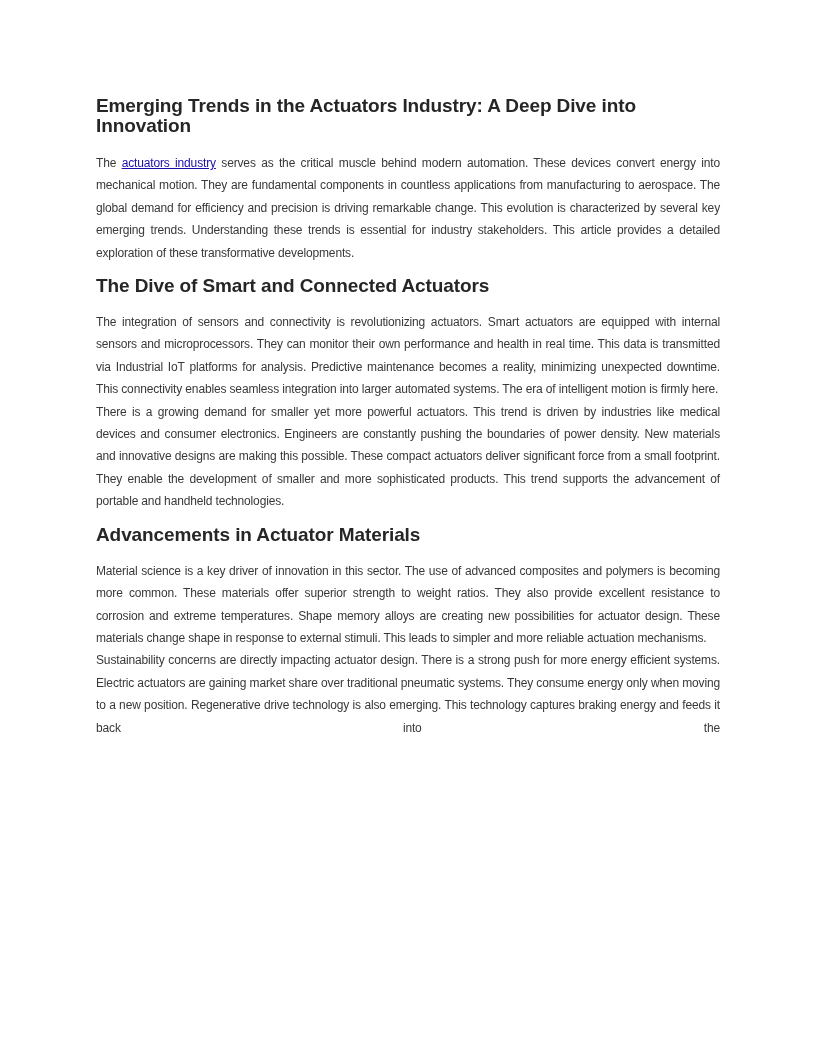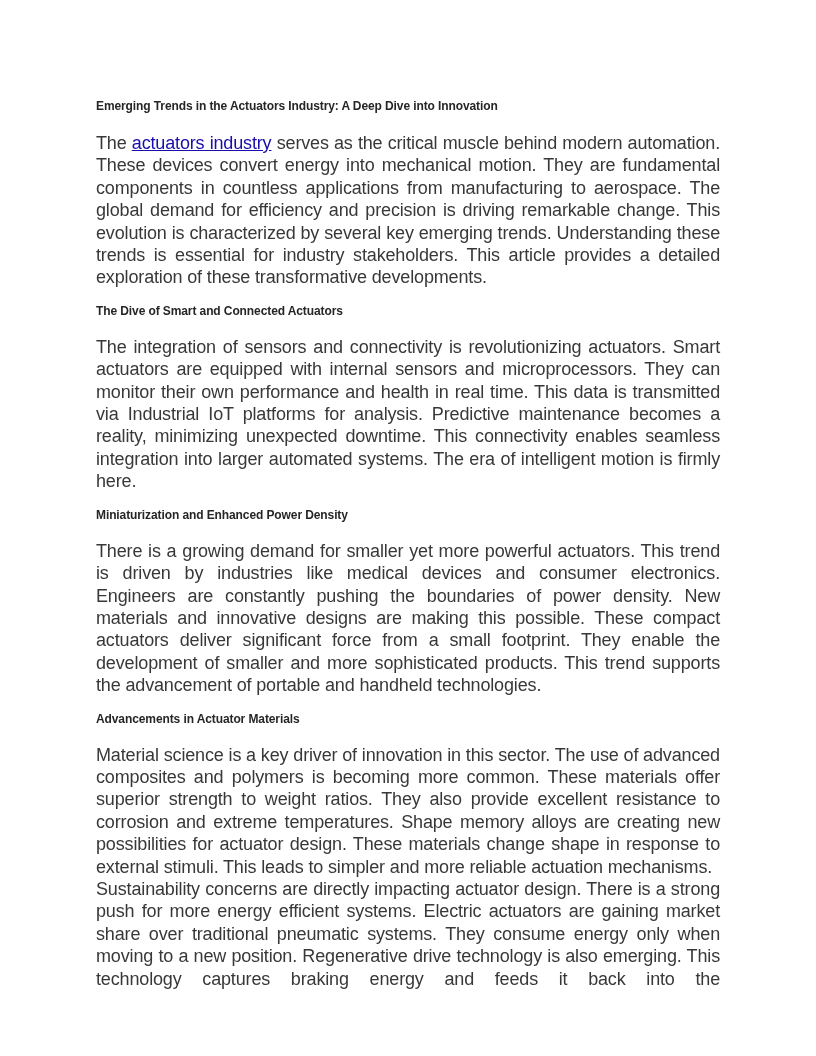--- a/index.html
+++ b/index.html
@@ -15,29 +15,29 @@
       font-family: "Liberation Sans", "DejaVu Sans", sans-serif;
       color: #333333;
     }
     .page {
       position: absolute;
       left: 96px;
       top: 96px;
       width: 624px;
     }
     h1, h2 {
-      font-size: 12px;
+      font-size: 19px;
       font-weight: bold;
       color: #262626;
       margin: 0;
       line-height: 20px;
       letter-spacing: -0.1px;
     }
     p {
-      font-size: 18px;
+      font-size: 12px;
       line-height: 22.4px;
       margin: 0;
       text-align: justify;
       color: #383838;
       letter-spacing: -0.15px;
     }
     a {
       color: #1a0dab;
       text-decoration: underline;
     }
@@ -48,20 +48,19 @@
 <body>
 
 <div class="page">
   <h1 class="title">Emerging Trends in the Actuators Industry: A Deep Dive into Innovation</h1>
 
   <p><span>The </span><a href="#">actuators industry</a><span> serves as the critical muscle behind modern automation. These devices convert energy into mechanical motion. They are fundamental components in countless applications from manufacturing to aerospace. The global demand for efficiency and precision is driving remarkable change. This evolution is characterized by several key emerging trends. Understanding these trends is essential for industry stakeholders. This article provides a detailed exploration of these transformative developments.</span></p>
 
   <h2 class="sec-heading">The Dive of Smart and Connected Actuators</h2>
   <p>The integration of sensors and connectivity is revolutionizing actuators. Smart actuators are equipped with internal sensors and microprocessors. They can monitor their own performance and health in real time. This data is transmitted via Industrial IoT platforms for analysis. Predictive maintenance becomes a reality, minimizing unexpected downtime. This connectivity enables seamless integration into larger automated systems. The era of intelligent motion is firmly here.</p>
 
-  <h2 class="sec-heading">Miniaturization and Enhanced Power Density</h2>
   <p>There is a growing demand for smaller yet more powerful actuators. This trend is driven by industries like medical devices and consumer electronics. Engineers are constantly pushing the boundaries of power density. New materials and innovative designs are making this possible. These compact actuators deliver significant force from a small footprint. They enable the development of smaller and more sophisticated products. This trend supports the advancement of portable and handheld technologies.</p>
 
   <h2 class="sec-heading">Advancements in Actuator Materials</h2>
   <p>Material science is a key driver of innovation in this sector. The use of advanced composites and polymers is becoming more common. These materials offer superior strength to weight ratios. They also provide excellent resistance to corrosion and extreme temperatures. Shape memory alloys are creating new possibilities for actuator design. These materials change shape in response to external stimuli. This leads to simpler and more reliable actuation mechanisms.</p>
 
   <p style="text-align-last: justify;">Sustainability concerns are directly impacting actuator design. There is a strong push for more energy efficient systems. Electric actuators are gaining market share over traditional pneumatic systems. They consume energy only when moving to a new position. Regenerative drive technology is also emerging. This technology captures braking energy and feeds it back into the</p>
 </div>
 
 </body></html>

